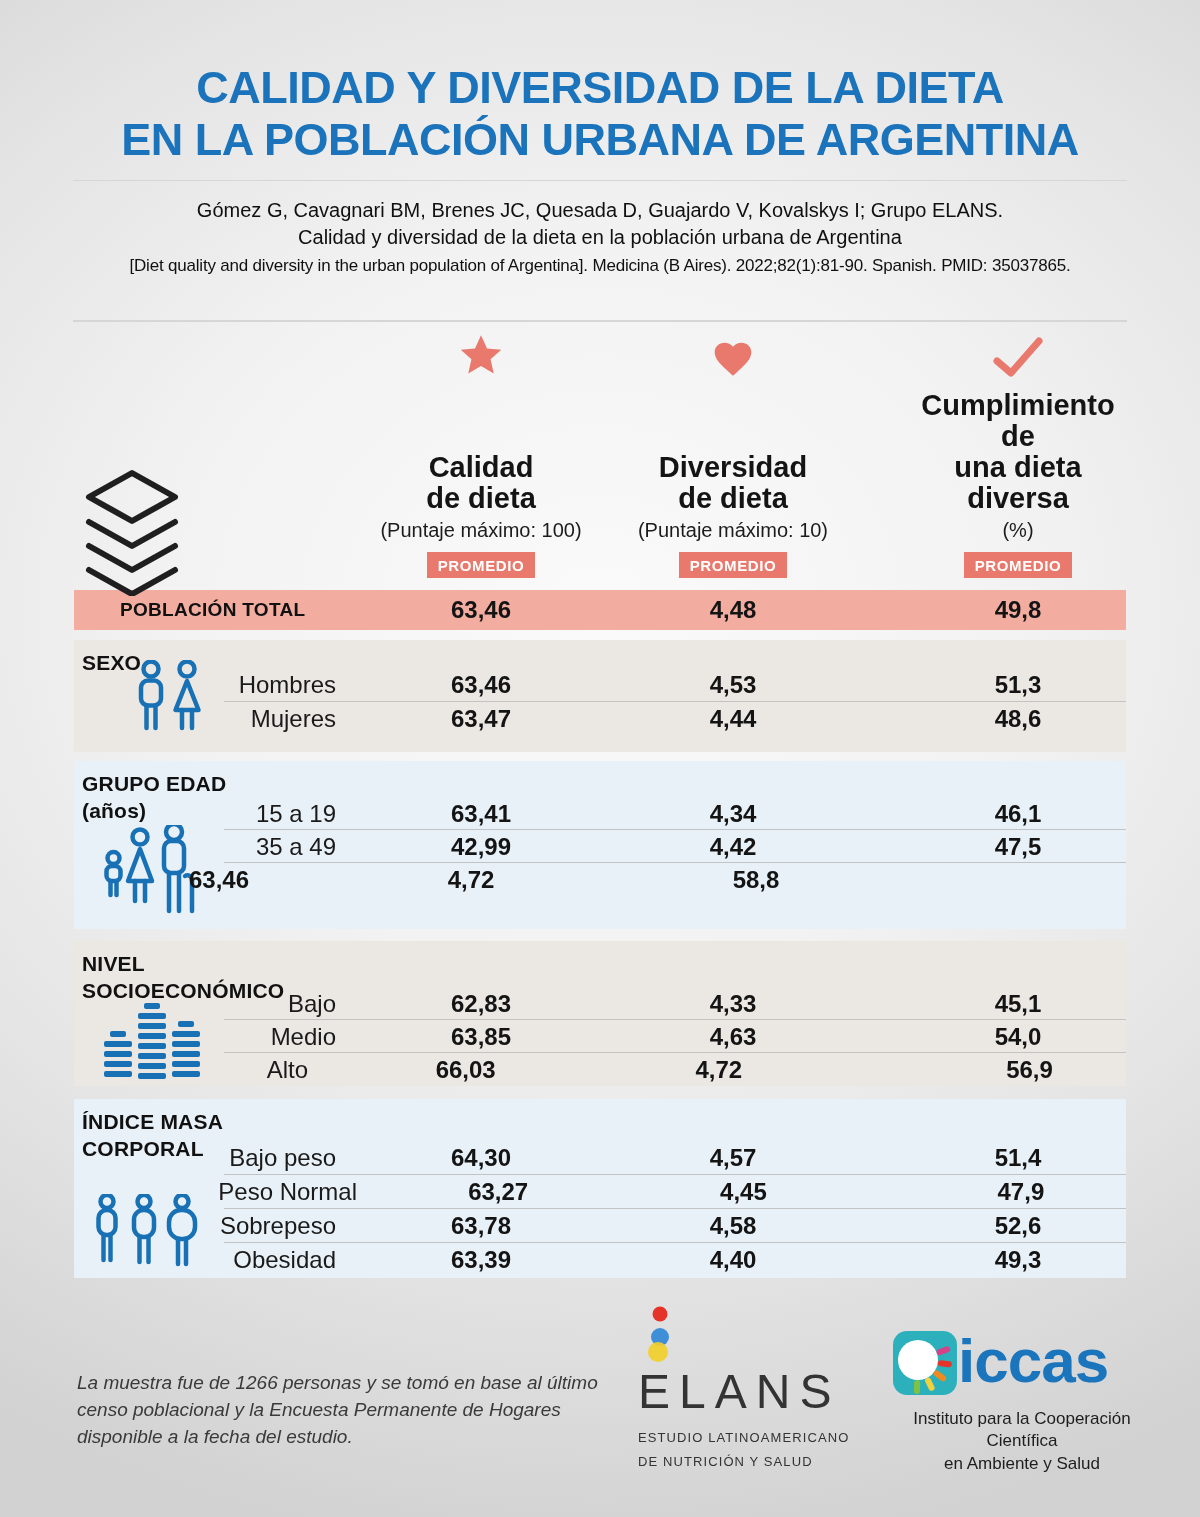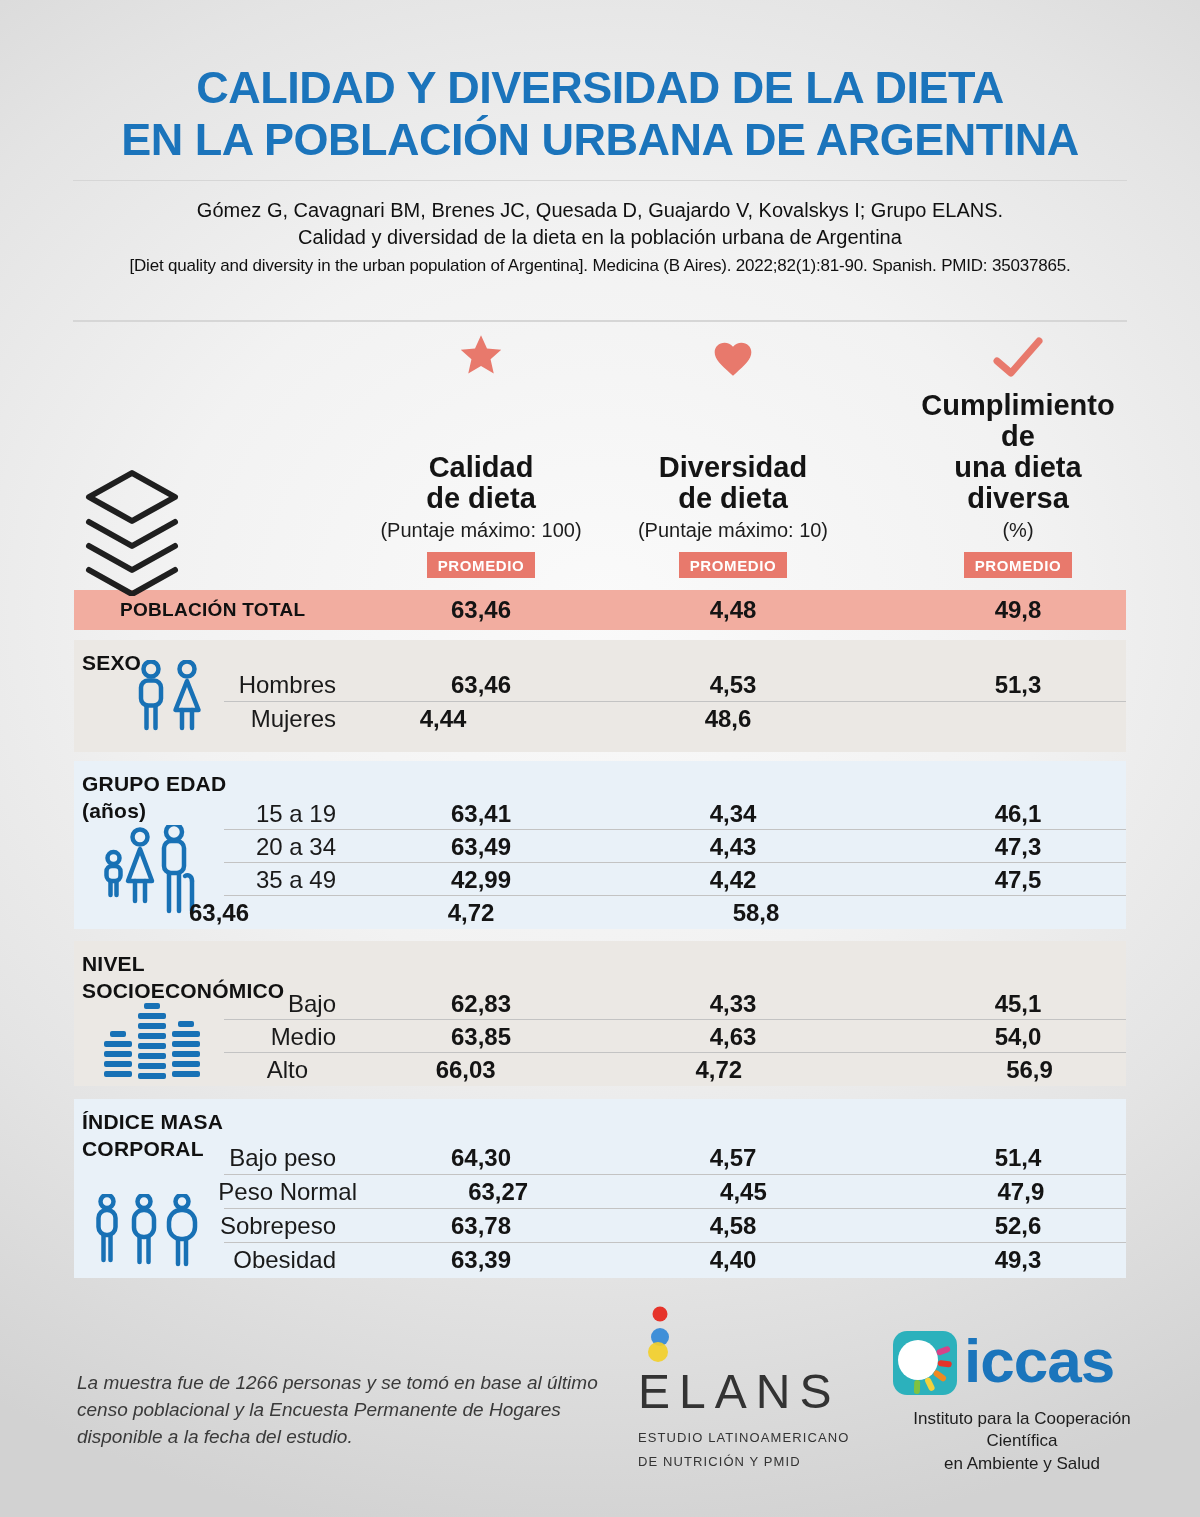--- a/index.html
+++ b/index.html
@@ -74,21 +74,21 @@
     position:absolute;left:77px;top:1370px;
     font-style:italic;font-size:19px;line-height:1.42;color:#3a3a3a;
   }
   .elans{position:absolute;left:638px;top:1306px;width:200px;}
   .elans-dots{margin-left:8px;display:block;}
   .elans-name{font-size:48px;font-weight:200;letter-spacing:9px;color:#333;}
   .elans-sub{font-size:13px;letter-spacing:1.1px;color:#333;margin-top:11px;white-space:nowrap;}
   .elans-sub2{margin-top:9px;}
   .iccas{position:absolute;left:892px;top:1330px;width:270px;}
   .iccas-top{display:flex;align-items:center;}
-  .iccas-name{font-size:62px;font-weight:700;letter-spacing:-1px;color:#1b75bc;margin-left:6px;margin-top:-6px;}
+  .iccas-name{font-size:62px;font-weight:700;letter-spacing:-1px;color:#1b75bc;margin-top:-6px;}
   .iccas-sub{text-align:center;font-size:17px;color:#1d1d1d;line-height:1.32;margin-top:12px;width:270px;margin-left:-5px;}
 </style>
 </head>
 <body>
 
 <div class="page">
 
   <div class="title">
     <div>CALIDAD Y DIVERSIDAD DE LA DIETA</div>
     <div>EN LA POBLACIÓN URBANA DE ARGENTINA</div>
@@ -187,20 +187,21 @@
     <div class="rows" style="top:28px;">
       <div class="row" style="height:34px;">
         <div class="row-lbl">Hombres</div>
         <div class="cell c-1 val">63,46</div>
         <div class="cell c-2 val">4,53</div>
         <div class="cell c-gap"></div>
         <div class="cell c-3 val">51,3</div>
       </div>
       <div class="row" style="height:34px;">
         <div class="row-lbl">Mujeres</div>
+        <div class="cell c-1 val">63,47</div>
         <div class="cell c-2 val">4,44</div>
         <div class="cell c-gap"></div>
         <div class="cell c-3 val">48,6</div>
       </div>
     </div>
   </section>
 
   <section class="card bg-blue" style="height:168px;margin-top:9px;">
     <div class="sec-title">
       <div>GRUPO EDAD</div>
@@ -222,27 +223,20 @@
       <path d="M90 56 c0-5-4-7-7-5"></path>
         <path d="M90 56 V86"></path>
     </svg>
     <div class="rows" style="top:36px;">
       <div class="row" style="height:33px;">
         <div class="row-lbl">15 a 19</div>
         <div class="cell c-1 val">63,41</div>
         <div class="cell c-2 val">4,34</div>
         <div class="cell c-gap"></div>
         <div class="cell c-3 val">46,1</div>
-      </div>
-      <div class="row" style="height:33px;">
-        <div class="row-lbl">20 a 34</div>
-        <div class="cell c-1 val">63,49</div>
-        <div class="cell c-2 val">4,43</div>
-        <div class="cell c-gap"></div>
-        <div class="cell c-3 val">47,3</div>
       </div>
       <div class="row" style="height:33px;">
         <div class="row-lbl">35 a 49</div>
         <div class="cell c-1 val">42,99</div>
         <div class="cell c-2 val">4,42</div>
         <div class="cell c-gap"></div>
         <div class="cell c-3 val">47,5</div>
       </div>
       <div class="row" style="height:33px;">
         <div class="cell c-1 val">63,46</div>
@@ -362,21 +356,21 @@
   </div>
 
   <div class="elans">
     <svg class="elans-dots" width="30" height="58" viewBox="0 0 30 58">
       <circle cx="14" cy="8" r="7.5" fill="#e6332a"></circle>
       <circle cx="14" cy="31" r="9" fill="#3f8fd8"></circle>
       <circle cx="12" cy="46" r="10" fill="#f2cf2a" fill-opacity="0.92"></circle>
     </svg>
     <div class="elans-name">ELANS</div>
     <div class="elans-sub">ESTUDIO LATINOAMERICANO</div>
-    <div class="elans-sub elans-sub2">DE NUTRICIÓN Y PMID</div>
+    <div class="elans-sub elans-sub2">DE NUTRICIÓN Y SALUD</div>
   </div>
 
   <div class="iccas">
     <div class="iccas-top">
       <svg width="66" height="66" viewBox="0 0 66 66">
         <rect x="1" y="1" width="64" height="64" rx="14" fill="#2cb1bc"></rect>
         <circle cx="26" cy="30" r="20" fill="#ffffff"></circle>
         <rect x="46" y="27" width="14" height="6" rx="3" fill="#d64288" transform="rotate(-20 26 30)"></rect>
         <rect x="46" y="27" width="14" height="6" rx="3" fill="#e6332a" transform="rotate(8 26 30)"></rect>
         <rect x="46" y="27" width="14" height="6" rx="3" fill="#ef8a21" transform="rotate(36 26 30)"></rect>

